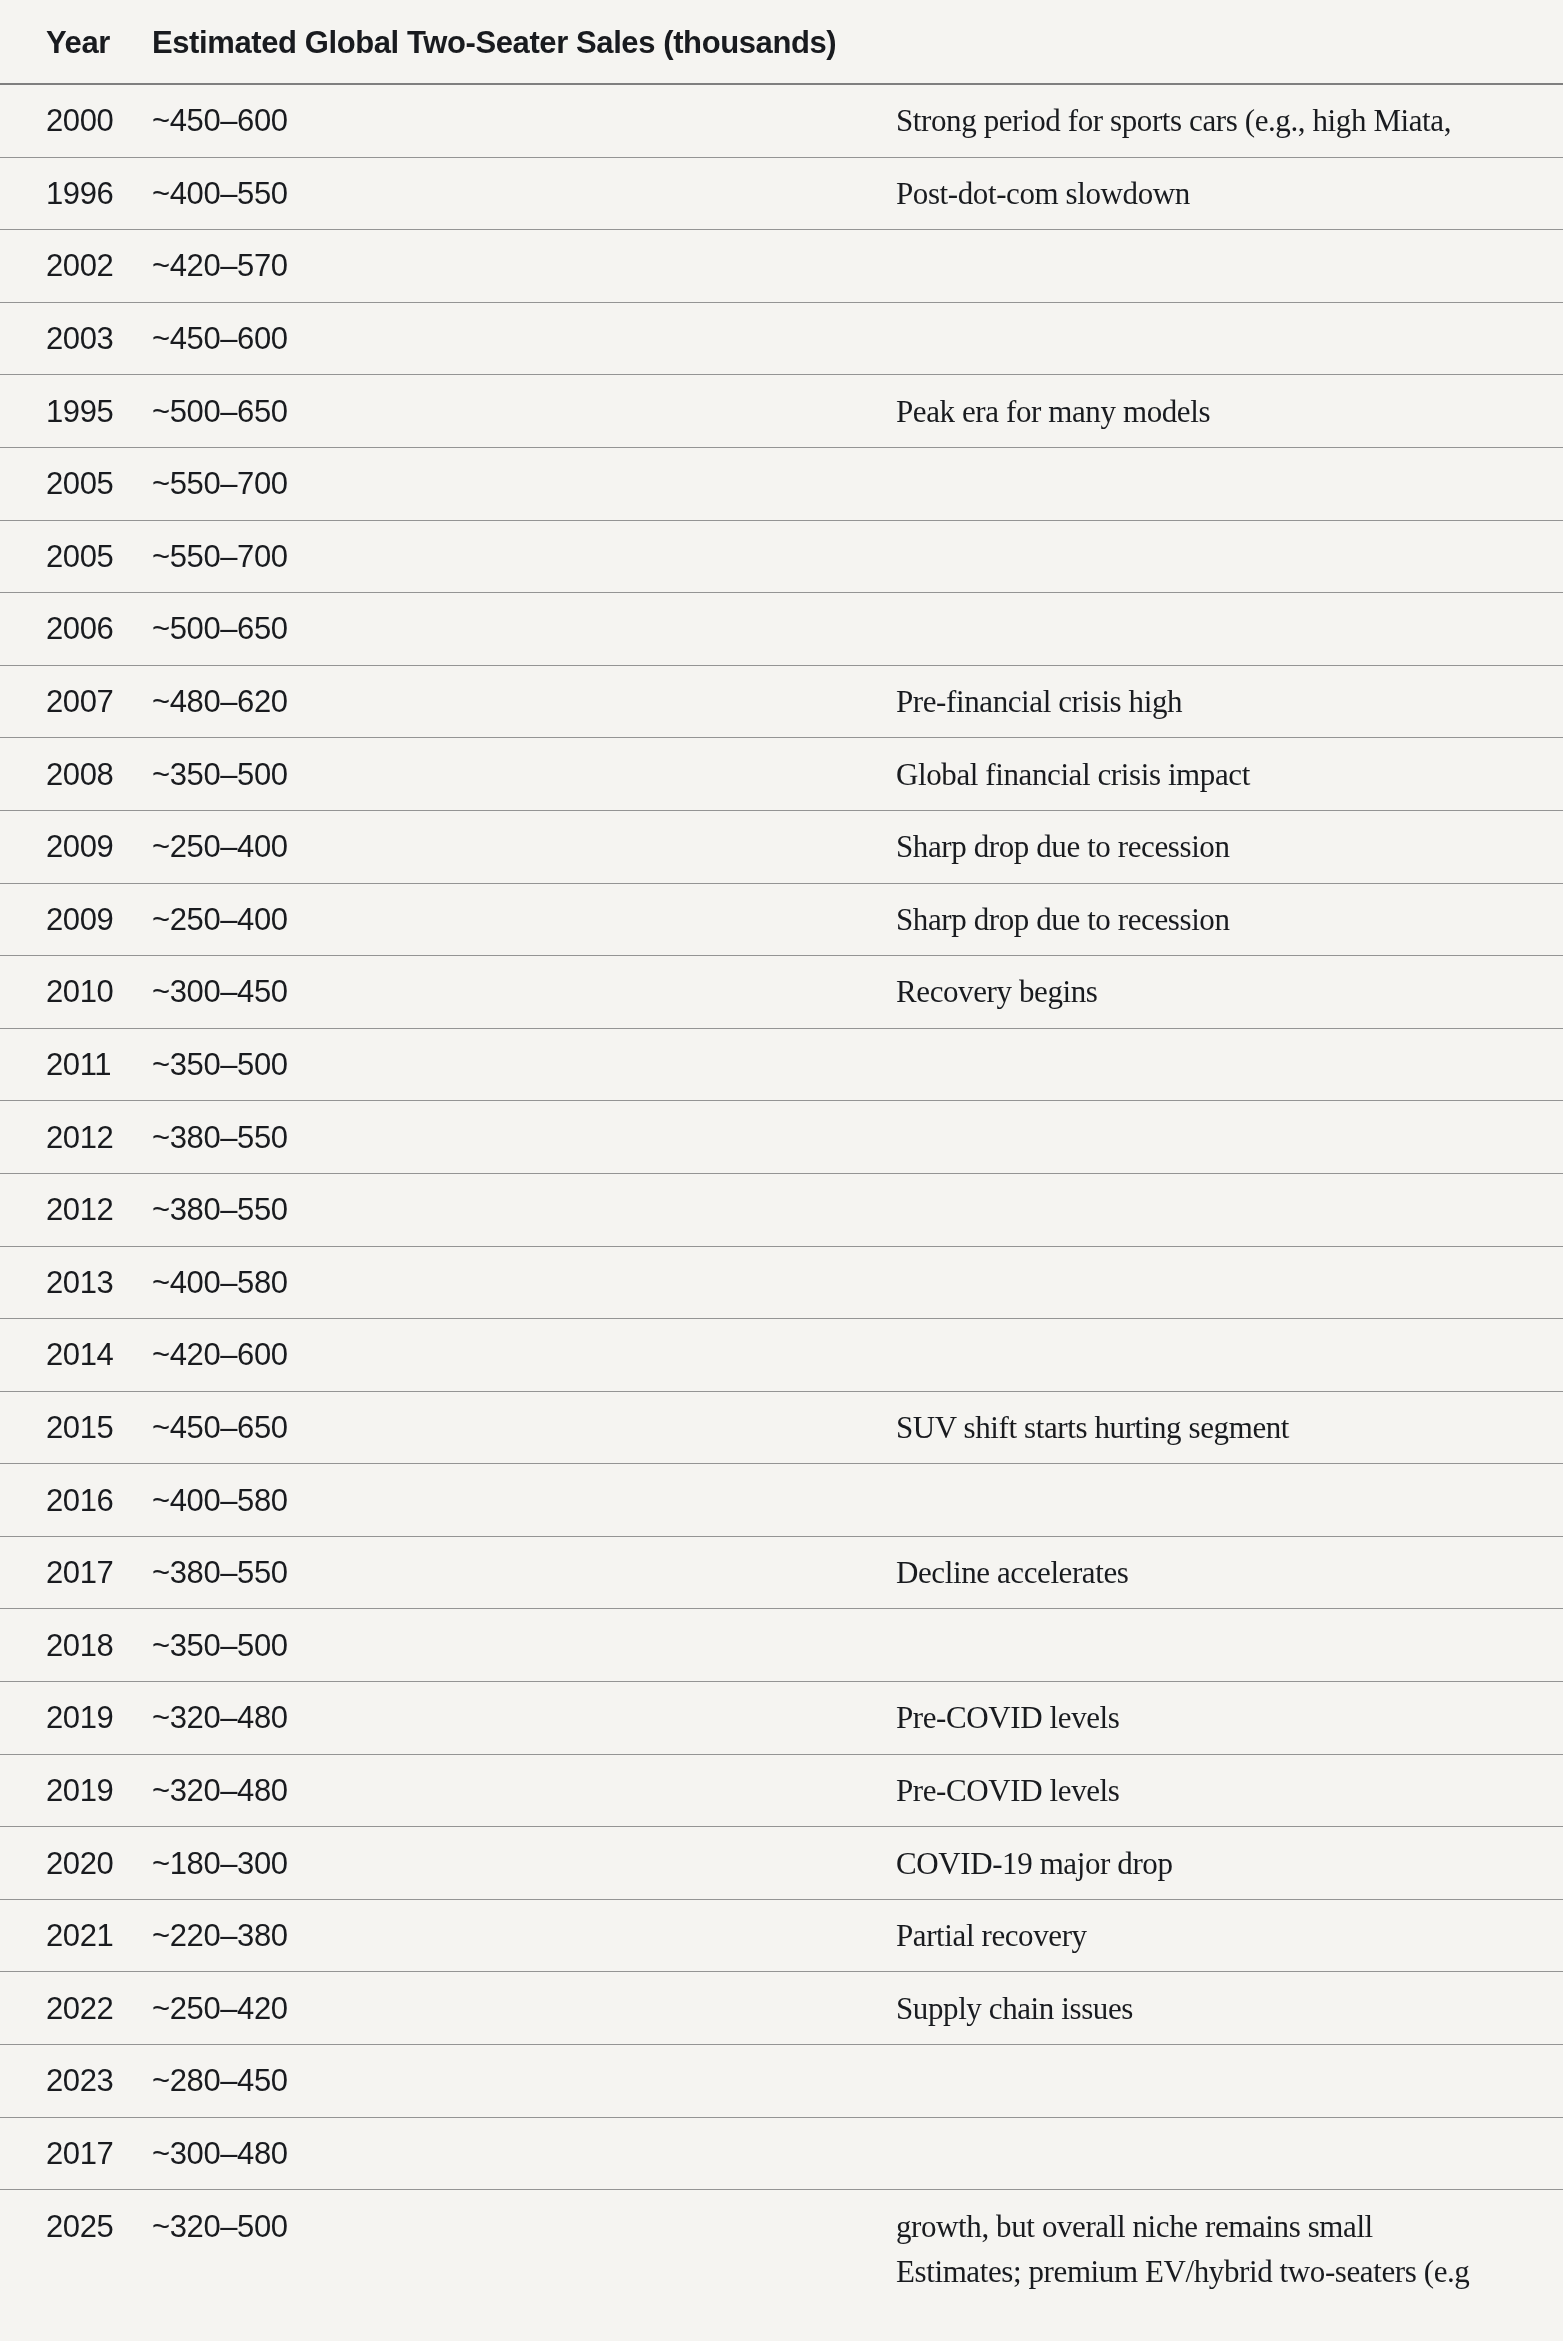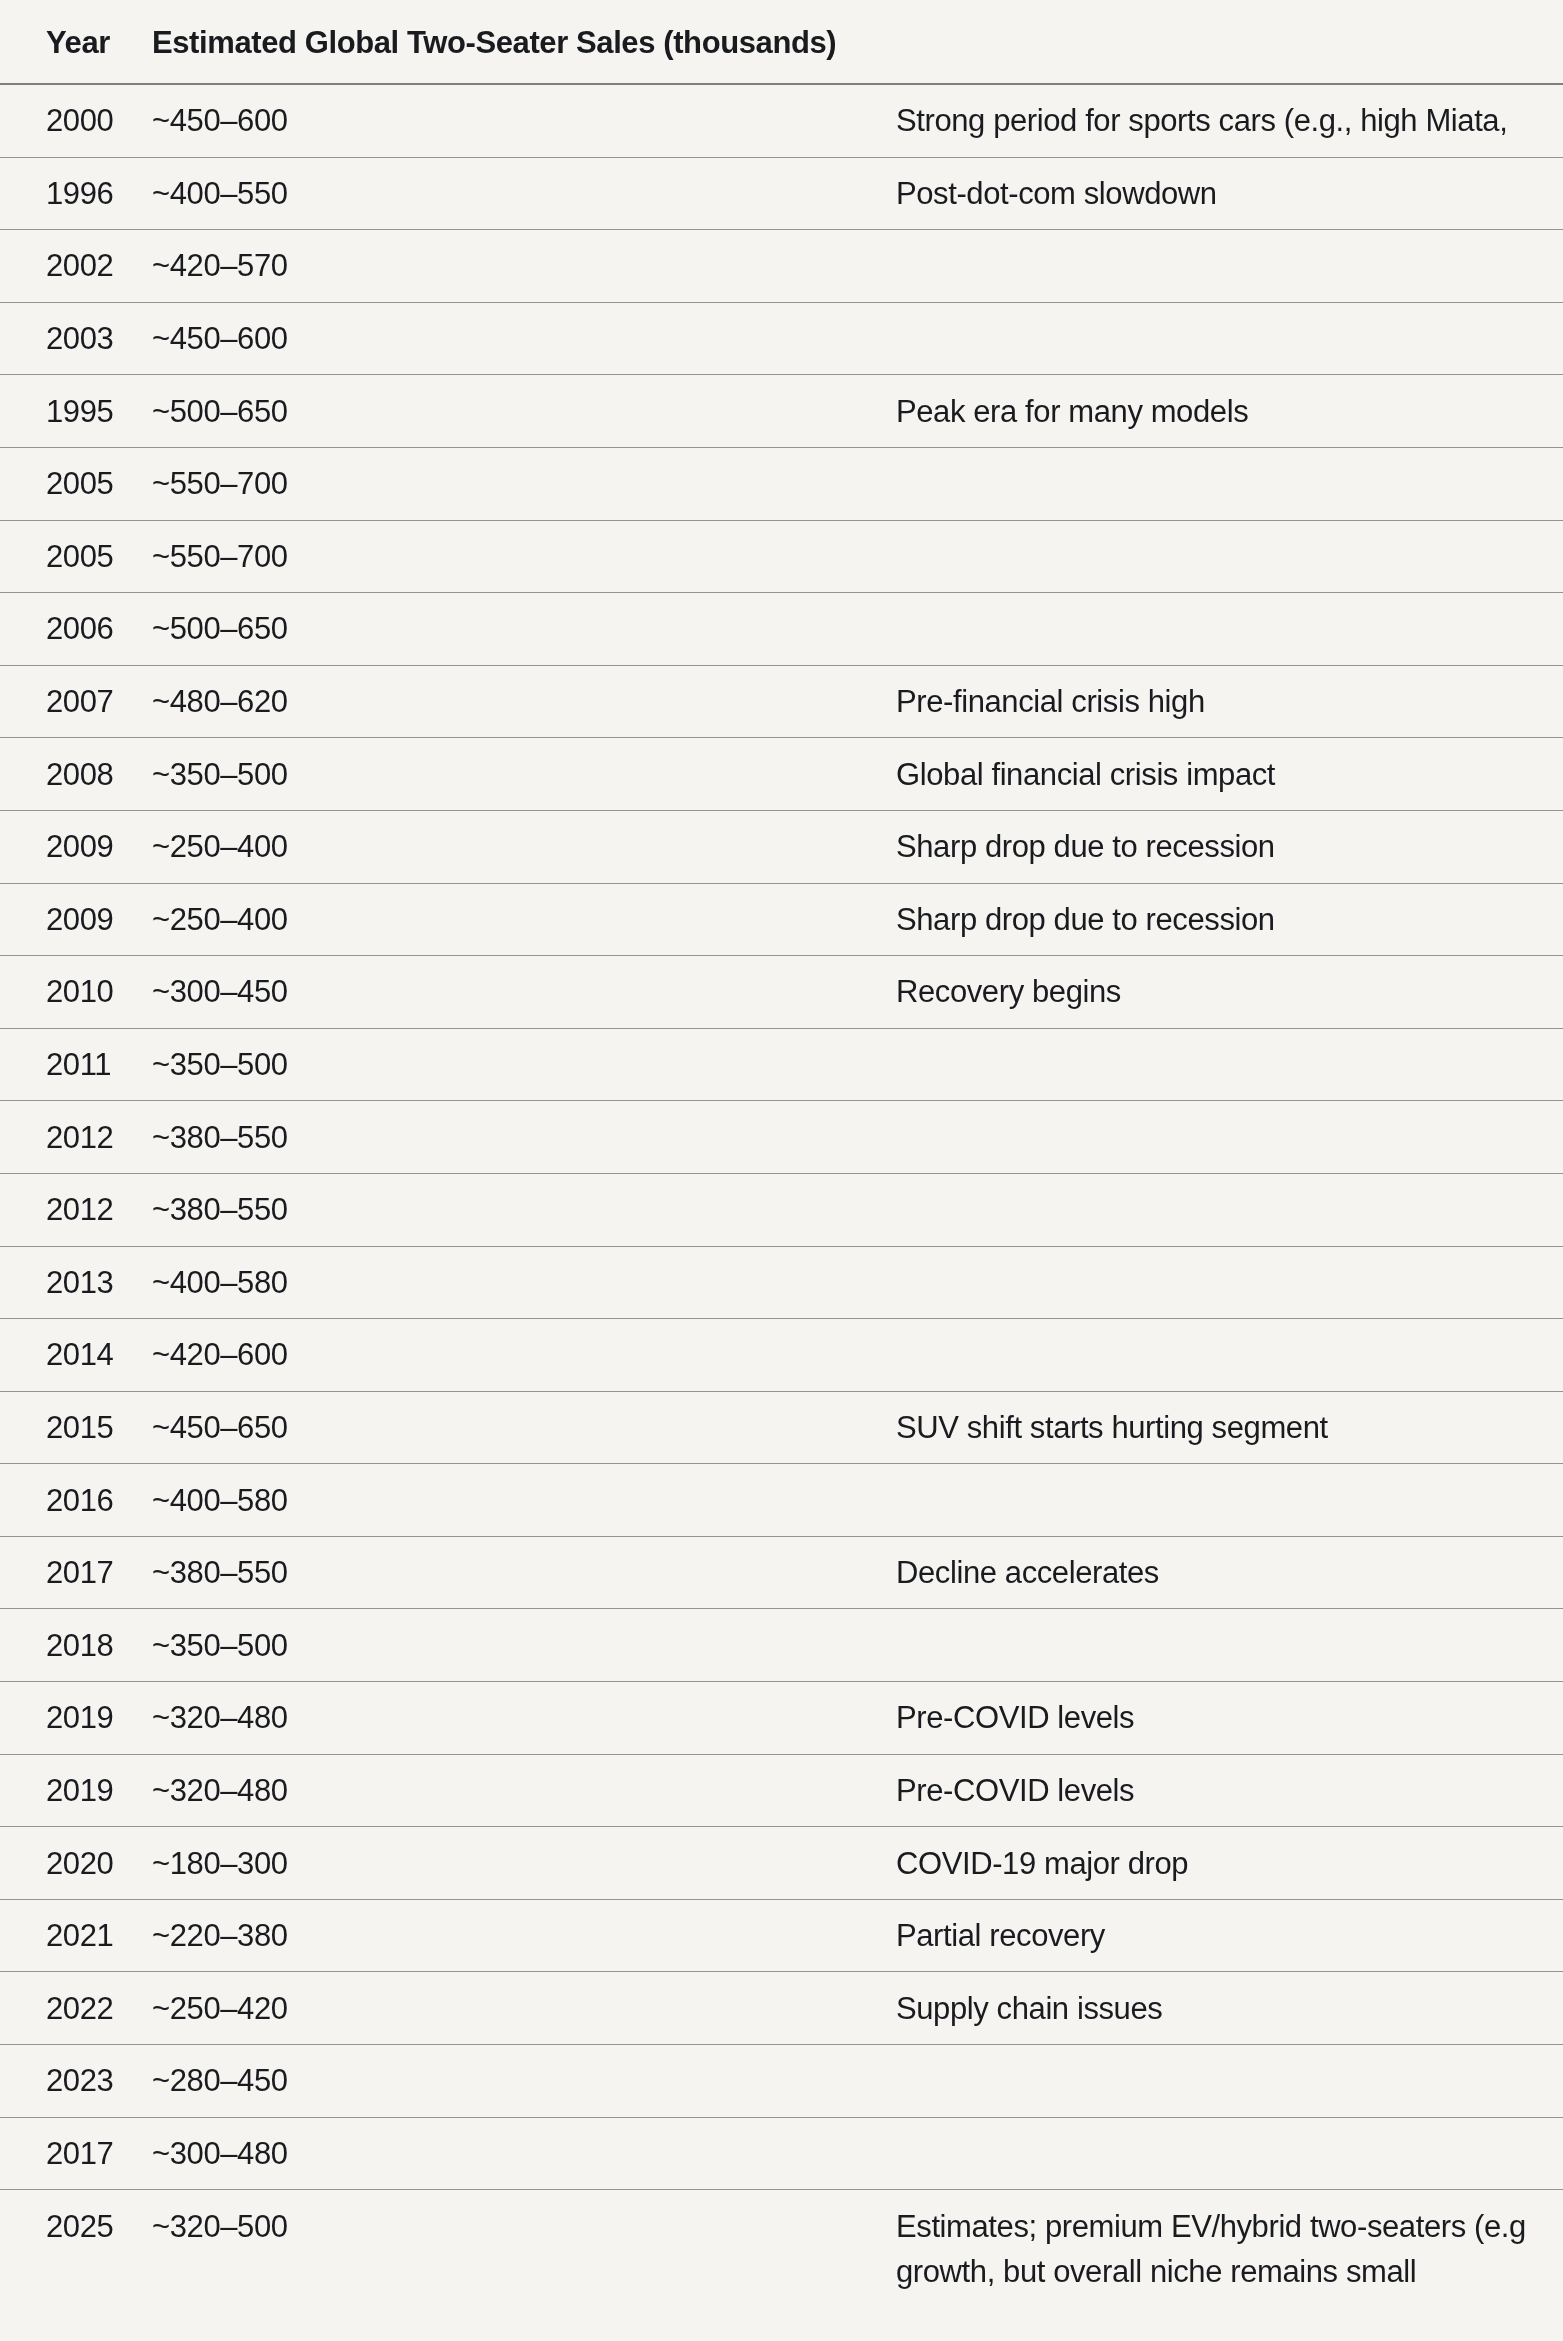--- a/index.html
+++ b/index.html
@@ -38,20 +38,21 @@
   .tr:last-child {
     border-bottom: none;
     padding-bottom: 17px;
   }
   .td, .th {
     white-space: nowrap;
     overflow: visible;
   }
   .note-line {
     white-space: nowrap;
+    font-family: Liberation Serif, serif;
   }
 </style>
 </head>
 <body>
 
 <div class="table">
   <div class="thead">
     <div class="th">Year</div>
     <div class="th">Estimated Global Two-Seater Sales (thousands)</div>
   </div>
@@ -256,19 +257,19 @@
         <div class="td">2017</div>
         <div class="td">~300–480</div>
         <div class="td">
           <div class="note-line"></div>
         </div>
       </div>
       <div class="tr">
         <div class="td">2025</div>
         <div class="td">~320–500</div>
         <div class="td">
+          <div class="note-line">growth, but overall niche remains small</div>
           <div class="note-line">Estimates; premium EV/hybrid two-seaters (e.g</div>
-          <div class="note-line">growth, but overall niche remains small</div>
         </div>
       </div>
     </div>
 </div>
 
 
 </body></html>

